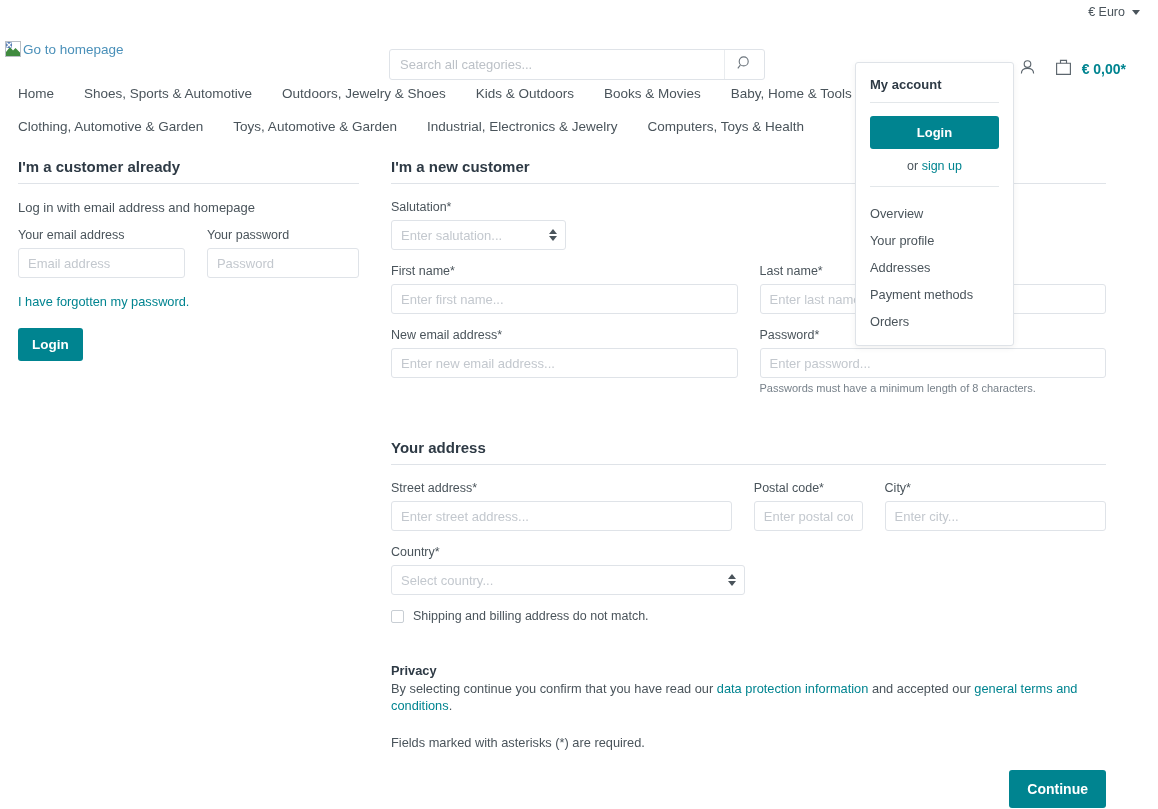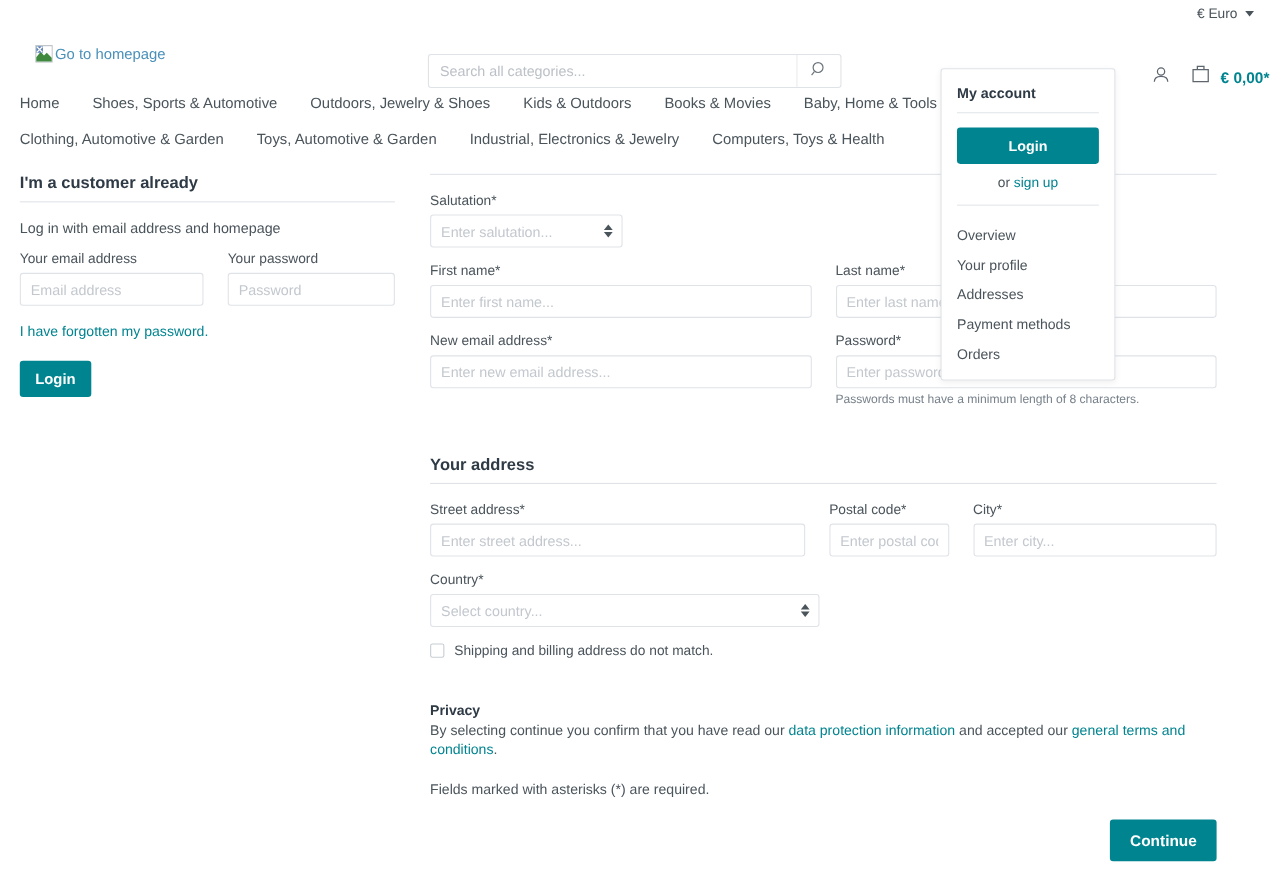--- a/index.html
+++ b/index.html
@@ -28,21 +28,21 @@
     border-top: 5px solid #4a545b;
     display: inline-block;
     margin-left: 2px;
   }
 
   
   .header {
     position: relative;
     height: 50px;
     display: flex; align-items: center;
-    padding: 0 32px;
+    padding: 0 5px;
   }
   .logo { display: flex; align-items: center; gap: 2px; cursor: pointer; }
   .broken-img {
     width: 16px; height: 16px; position: relative; display: inline-block; flex: 0 0 auto;
   }
   .broken-img svg { display:block; }
   .logo-alt { font-size: 13.5px; color: #4a90b9; }
 
   .search-wrap {
     position: absolute; left: 389px; top: 25px;
@@ -60,21 +60,21 @@
   .search-input::placeholder { color: #bcc1c7; }
   .search-btn {
     width: 40px; height: 100%;
     border: 0; border-left: 1px solid #e9ecef;
     background: transparent; cursor: pointer;
     display: flex; align-items: center; justify-content: center;
     padding: 0;
   }
 
   .header-actions {
-    position: absolute; right: 4px; top: 33px;
+    position: absolute; right: 32px; top: 33px;
     display: flex; align-items: center; gap: 17px;
   }
   .icon-btn { background: none; border: 0; padding: 0; cursor: pointer; display: flex; align-items: center; }
   .cart { display: flex; align-items: center; gap: 9px; cursor: pointer; }
   .cart-amount { color: #008490; font-size: 14px; font-weight: bold; }
 
   
   .nav {
     padding: 4px 18px 0 18px;
     display: flex; flex-wrap: wrap;
@@ -280,20 +280,21 @@
       </div>
 
       <div style="margin:14px 0 18px 0;">
         <a class="link" style="font-size:12.8px;">I have forgotten my password.</a>
       </div>
 
       <button class="btn-primary">Login</button>
     </div>
 
     <div class="col-right">
+      <div class="sec-title">I'm a new customer</div>
       <div class="rule"></div>
 
       <div class="field" style="width:175px; margin-bottom:14px;">
         <span class="field-label">Salutation*</span>
         <div class="sel-wrap">
           <div class="sel">Enter salutation...</div>
           <span class="sel-arrows">
               <i class="up"></i>
               <i class="down"></i>
             </span>

